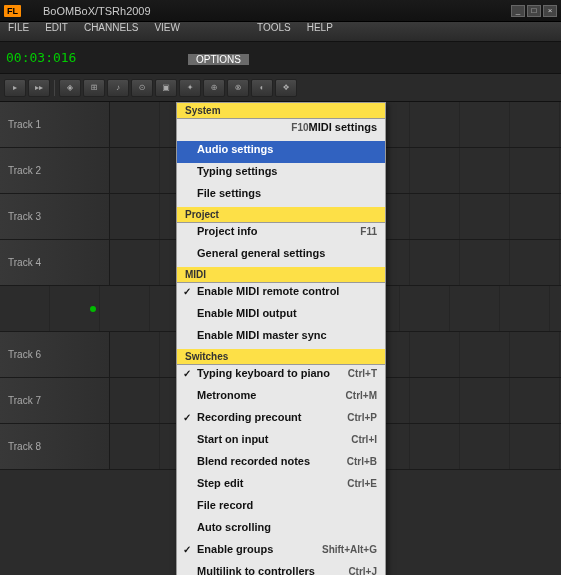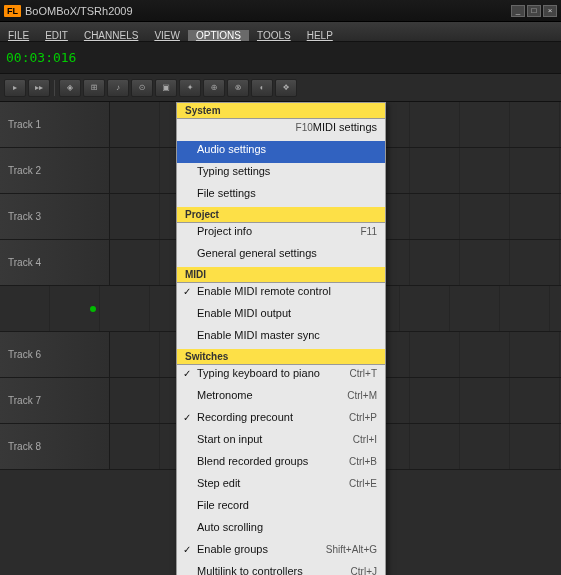--- a/index.html
+++ b/index.html
@@ -22,21 +22,21 @@
       align-items: center;
       padding: 0 4px;
       border-bottom: 1px solid #000;
     }
     .fl-logo {
       background: #ff8c00;
       color: #000;
       font-weight: bold;
       font-size: 9px;
       padding: 1px 3px;
-      margin-right: 4px;
+      margin-right: 22px;
       border-radius: 1px;
     }
     .title-text {
       color: #ccc;
       font-size: 11px;
       flex: 1;
     }
     .title-buttons {
       display: flex;
       gap: 2px;
@@ -52,37 +52,37 @@
       font-size: 8px;
       color: #ccc;
       cursor: pointer;
     }
 
     
     .menu-bar {
       background: linear-gradient(to bottom, #3a3a3a, #2a2a2a);
       height: 20px;
       display: flex;
-      align-items: flex-end;
+      align-items: flex-start;
       border-bottom: 1px solid #111;
-      text-decoration: underline;
     }
     .menu-item {
       padding: 0 8px;
       display: flex;
       align-items: center;
       color: #ccc;
       font-size: 11px;
       cursor: pointer;
       text-transform: uppercase;
       font-size: 10px;
     }
     .menu-item.options-active {
       background: #6a6a6a;
       color: #fff;
+      margin-top: 32px;
     }
 
     
     .top-panel {
       background: #1e1e1e;
       height: 32px;
       display: flex;
       align-items: center;
       padding: 0 6px;
       border-bottom: 1px solid #111;
@@ -212,20 +212,21 @@
     }
     .menu-entry {
       display: flex;
       align-items: center;
       padding: 2px 8px 8px 20px;
       color: #111;
       font-size: 11px;
       cursor: pointer;
       position: relative;
       min-height: 18px;
+      font-weight: bold;
     }
     .menu-entry.highlighted {
       background: #3162c0;
       color: #fff;
     }
     .menu-entry .check {
       position: absolute;
       left: 6px;
       font-size: 10px;
     }
@@ -388,21 +389,21 @@
         <div class="menu-entry">
           <span class="check">✓</span>
           <span>Recording precount</span>
           <span class="shortcut">Ctrl+P</span>
         </div>
         <div class="menu-entry">
           <span>Start on input</span>
           <span class="shortcut">Ctrl+I</span>
         </div>
         <div class="menu-entry">
-          <span>Blend recorded groups</span>
+          <span>Blend recorded notes</span>
           <span class="shortcut">Ctrl+B</span>
         </div>
         <div class="menu-entry">
           <span>Step edit</span>
           <span class="shortcut">Ctrl+E</span>
         </div>
         <div class="menu-entry">
           <span>File record</span>
         </div>
         <div class="menu-entry">

